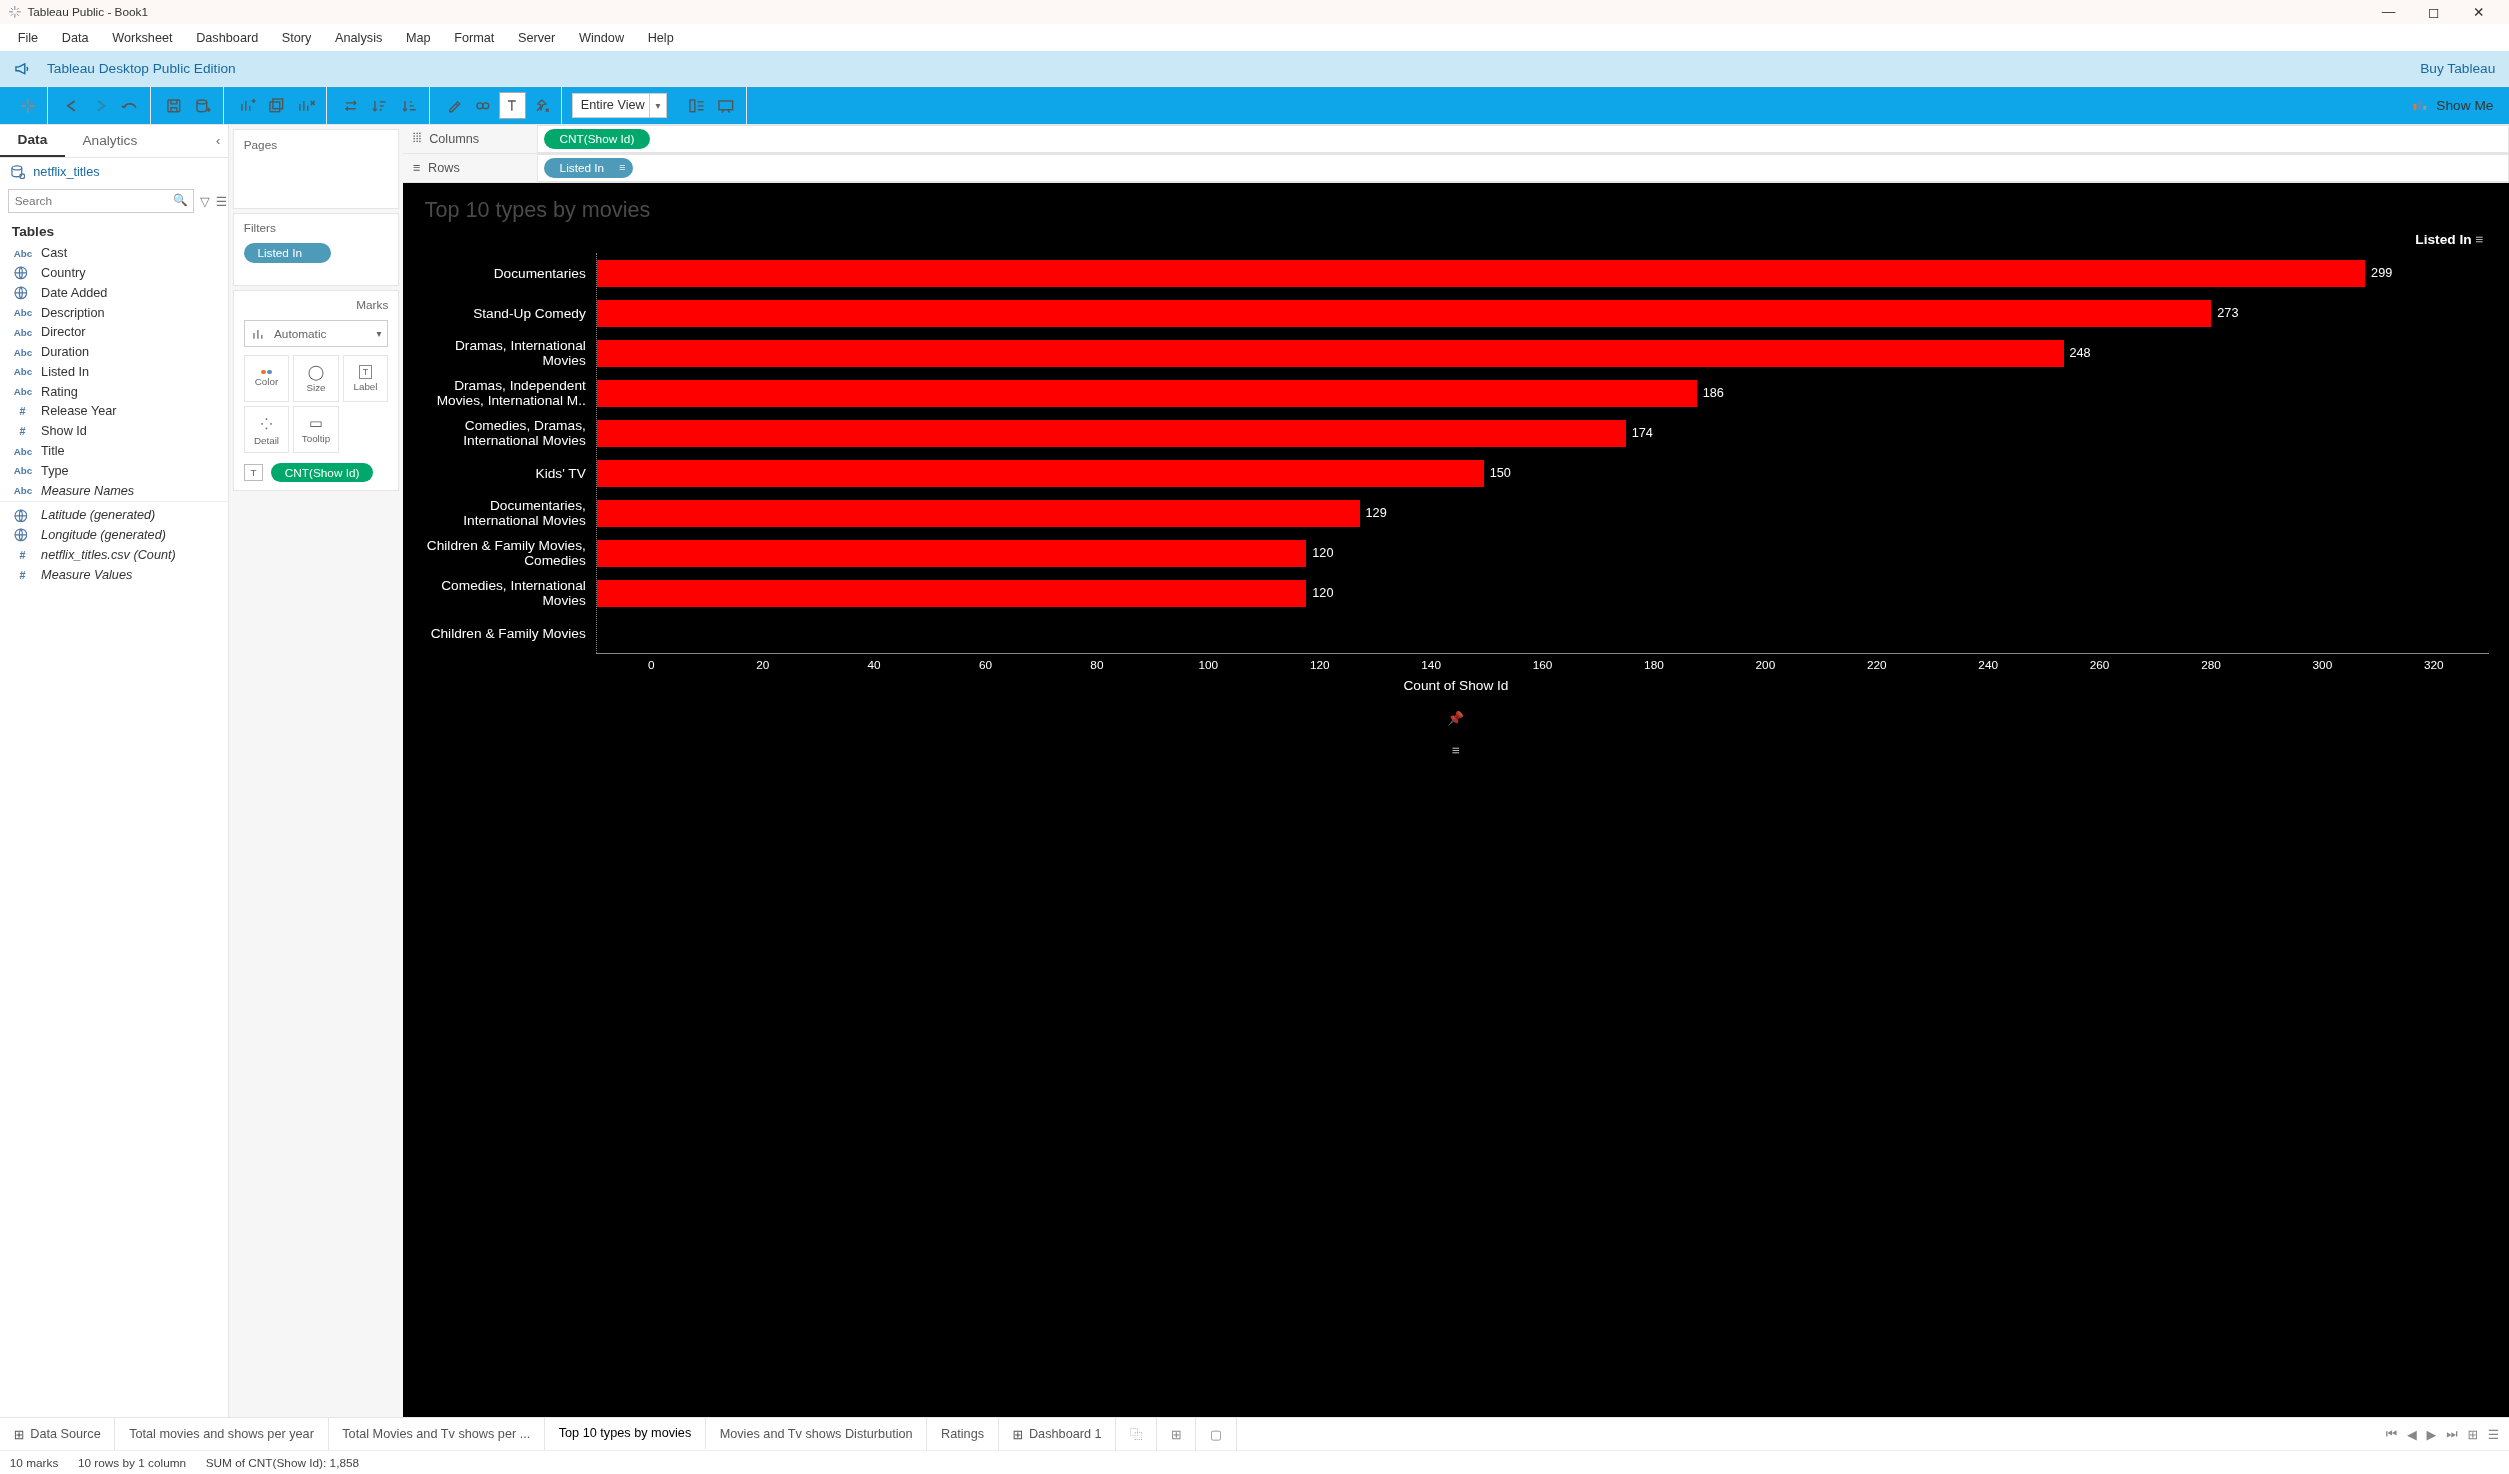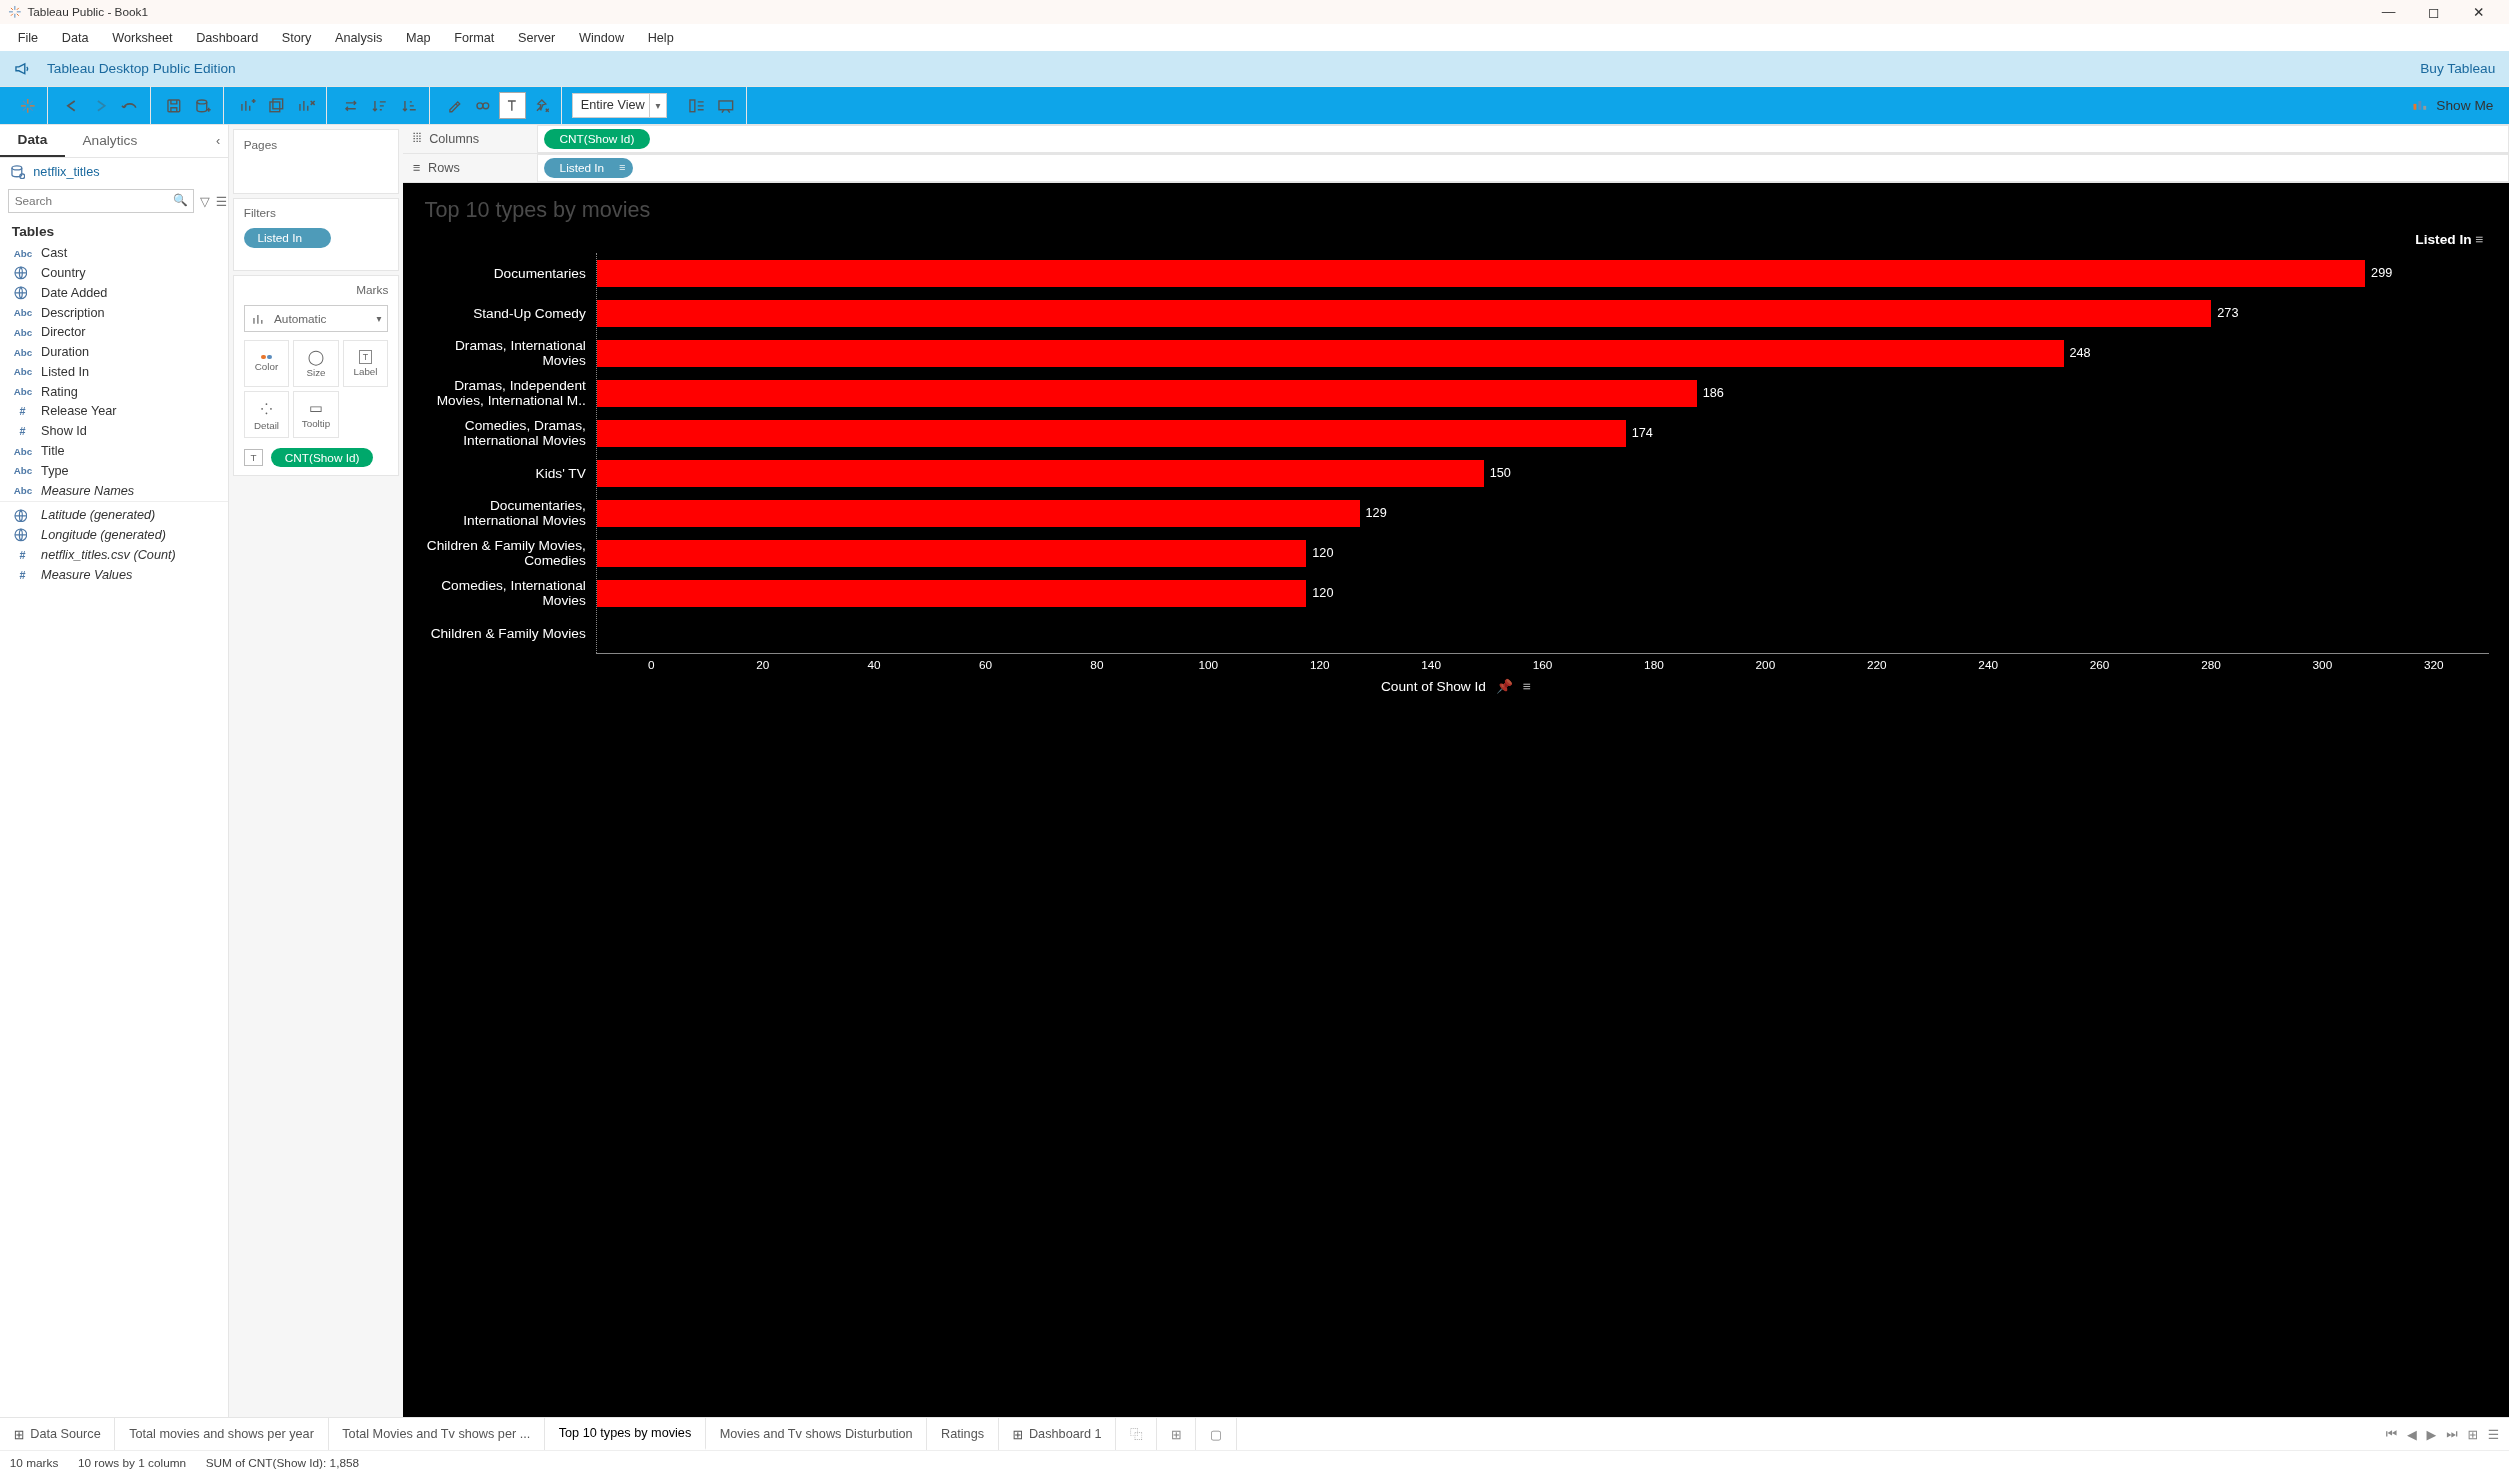--- a/index.html
+++ b/index.html
@@ -84,21 +84,21 @@
   .axislabelY { font-weight:600; font-size:13.7px; text-align:right; padding-right:5.9px; margin-bottom:5.9px; display:flex; justify-content:flex-end; align-items:center; gap:3.9px;}
   .chartwrap { display:flex; }
   .ylabels { width:173px; display:flex; flex-direction:column; }
   .yrow { height:40px; display:flex; align-items:center; justify-content:flex-end; padding-right:9.8px; text-align:right; font-size:13.7px; line-height:1.15;}
   .bars { flex:1; position:relative; border-left:1px dotted #888; }
   .barrow { height:40px; display:flex; align-items:center; }
   .bar { height:27.4px; background:#ff0000; }
   .barlabel { color:#fff; font-size:12.7px; margin-left:5.9px;}
   .xaxis { display:flex; margin-left:173px; border-top:1px solid #888; padding-top:3.9px;}
   .xtick { flex:1; text-align:center; font-size:11.8px; color:#fff;}
-  .xlabel { text-align:center; margin-top:5.9px; font-size:13.7px; display:flex; justify-content:center; gap:10px; align-items:center;}
+  .xlabel { text-align:center; margin-top:5.9px; font-size:13.7px; display:flex; justify-content:center; gap:17px; align-items:center;flex-direction:column;}
 
   
   .sheettabs { height:33px; background:#fff; border-top:1px solid #e5e5e5; display:flex; align-items:center; }
   .sheettabs .stab { padding:0 13.7px; height:100%; display:flex; align-items:center; font-size:12.7px; color:#555; border-right:1px solid #e5e5e5;}
   .sheettabs .stab.current { background:#fff; color:#000; }
   .sheettabs .right { margin-left:auto; display:flex; gap:9.8px; padding:0 9.8px; color:#888;}
   .status { height:23.5px; background:#fff; border-top:1px solid #eee; display:flex; align-items:center; padding:0 9.8px; gap:19.6px; font-size:11.8px; color:#444;}
   svg { display:block;}
 </style>
 </head>
@@ -387,21 +387,21 @@
           <span>netflix_titles.csv (Count)</span>
         </div>
         <div class="field italic">
           <span class="ficon num">#</span>
           <span>Measure Values</span>
         </div>
       </div>
   </div>
 
   <div class="midcol">
-    <div class="shelfbox" style="height:65px">
+    <div class="shelfbox" style="height:80px">
       <div class="title">Pages</div>
     </div>
     <div class="shelfbox filters" style="height:73px">
       <div class="title">Filters</div>
       <span class="pill">Listed In</span>
     </div>
     <div class="shelfbox">
       <div class="markstitle">Marks</div>
       <div class="marktype">
         <svg width="13.7" height="11.8" viewBox="0 0 14 12" fill="none" stroke="#888" stroke-width="1.6">

